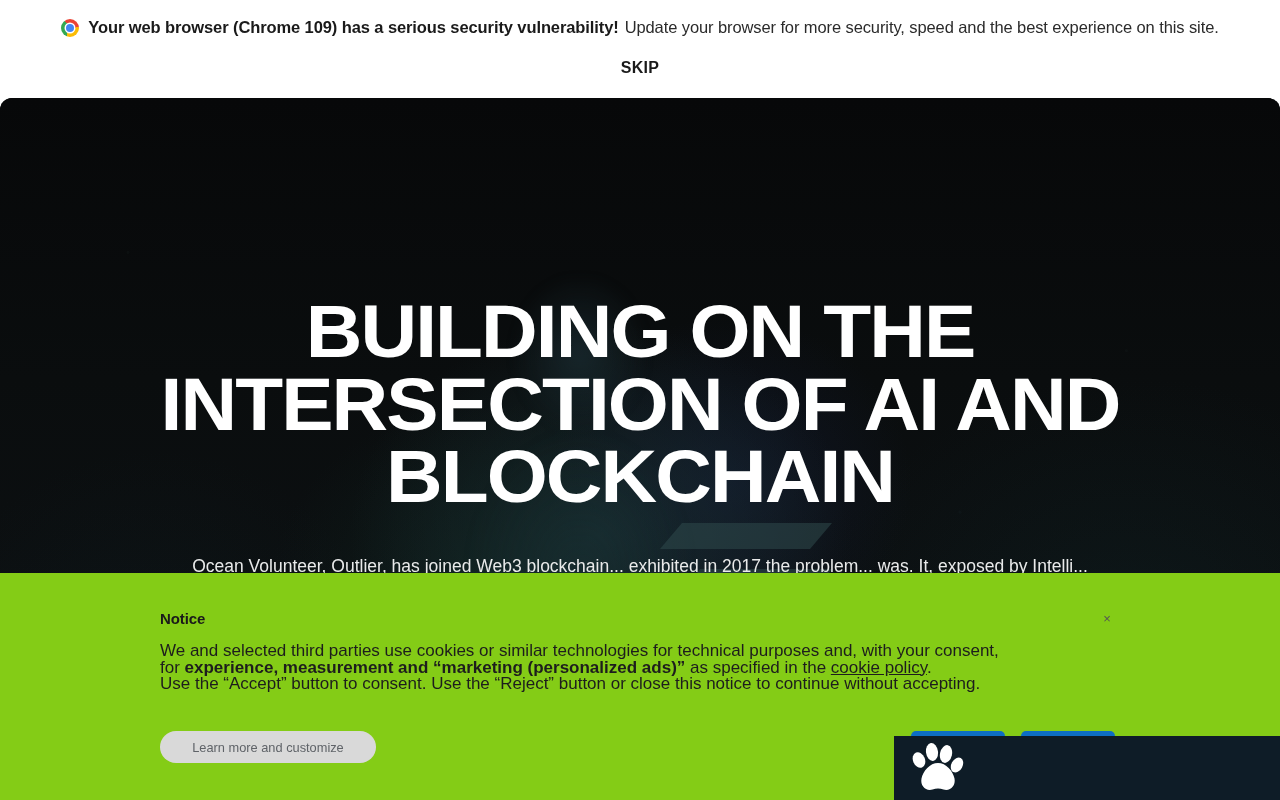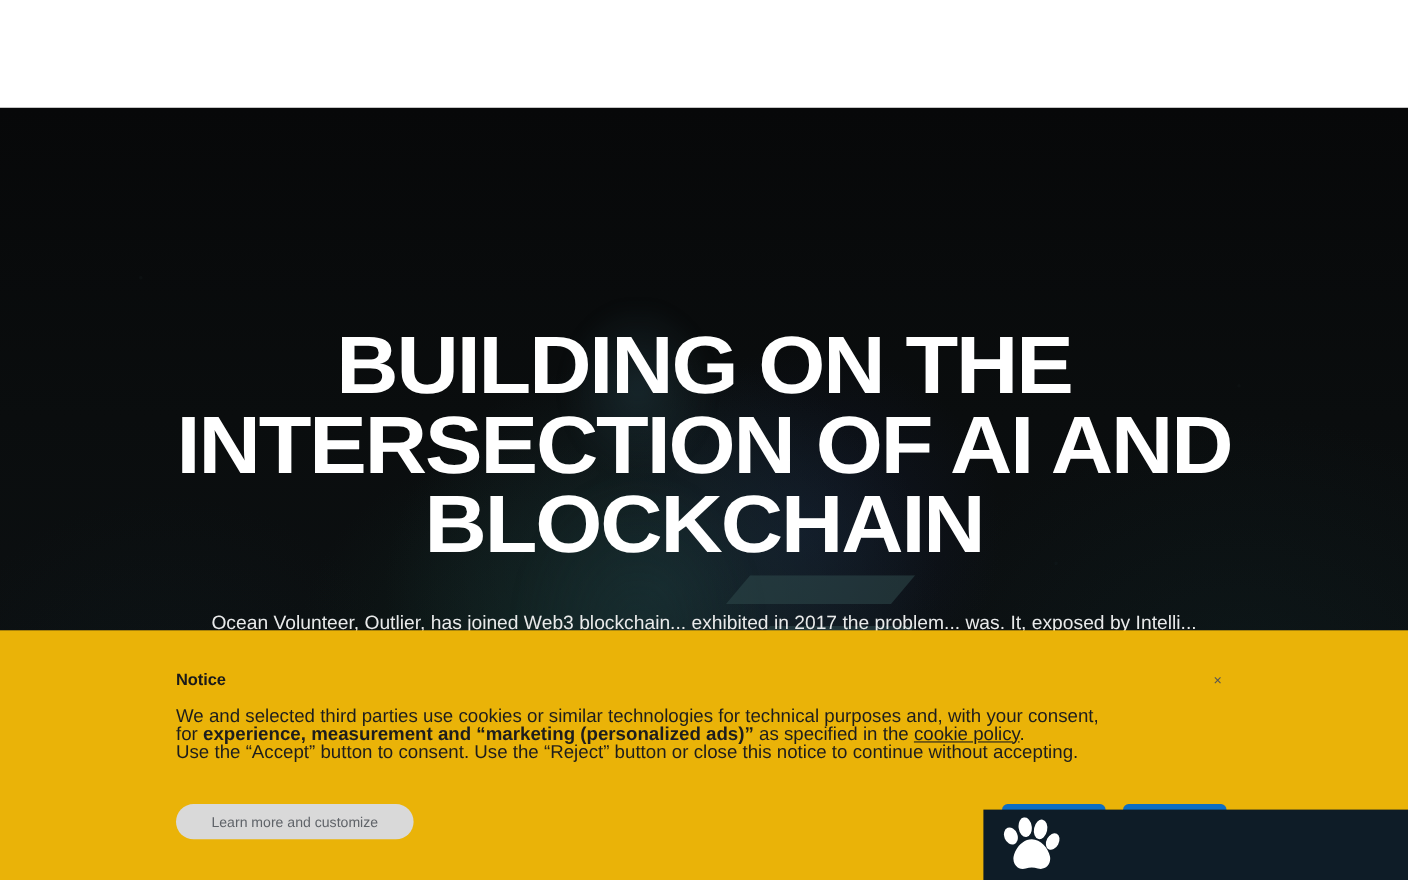--- a/index.html
+++ b/index.html
@@ -98,20 +98,21 @@
   }
 
   
   .hero {
     position: absolute;
     left: 0; top: 98px;
     width: 1280px;
     height: 702px;
     background: #0a0c0c;
     overflow: hidden;
+    border-radius: 12px;
   }
   .hero-bg {
     position: absolute;
     inset: 0;
     background:
       radial-gradient(ellipse 360px 300px at 47% 62%, rgba(30,58,62,0.55) 0%, rgba(12,18,20,0.0) 70%),
       radial-gradient(ellipse 300px 260px at 38% 70%, rgba(18,48,40,0.40) 0%, rgba(10,14,14,0.0) 72%),
       radial-gradient(ellipse 260px 240px at 57% 55%, rgba(24,34,72,0.38) 0%, rgba(10,12,18,0.0) 70%),
       radial-gradient(ellipse 420px 360px at 88% 78%, rgba(16,42,44,0.30) 0%, rgba(8,10,12,0.0) 75%),
       radial-gradient(ellipse 300px 280px at 12% 80%, rgba(14,30,34,0.28) 0%, rgba(8,10,12,0.0) 75%),
@@ -186,21 +187,21 @@
     line-height: 1.62;
   }
 
   
   .cookie-overlay {
     position: absolute;
     left: 0;
     top: 573px;
     width: 1280px;
     height: 227px;
-    background: #eab308;
+    background: #84cc16;
     z-index: 40;
     text-decoration: underline;
   }
   .cookie-inner {
     position: relative;
     width: 1280px;
     height: 227px;
   }
   .cookie-title {
     position: absolute;
@@ -301,20 +302,30 @@
     letter-spacing: -0.6px;
     font-family: "Liberation Sans", sans-serif;
     white-space: nowrap;
   }
 </style>
 </head>
 <body>
 
 <div id="page">
 
+  <div class="update-banner">
+    <div class="update-banner-row">
+      <span class="chrome-icon"></span>
+      <span class="banner-bold">Your web browser (Chrome 109) has a serious security vulnerability!</span>
+      <span class="banner-normal">Update your browser for more security, speed and the best experience on this site.</span>
+    </div>
+    <div class="skip-row">
+      <a class="skip-link">SKIP</a>
+    </div>
+  </div>
 
   <div class="hero">
     <div class="hero-bg"></div>
     <div class="hero-bg-noise"></div>
     <div class="hero-figure"></div>
     <div class="hero-logo-mark">
       <svg viewBox="0 0 172 120" xmlns="http://www.w3.org/2000/svg">
         <g fill="#2f4a4c">
           <polygon points="22,0 172,0 150,26 0,26"></polygon>
           <polygon points="40,46 172,46 152,72 20,72"></polygon>

